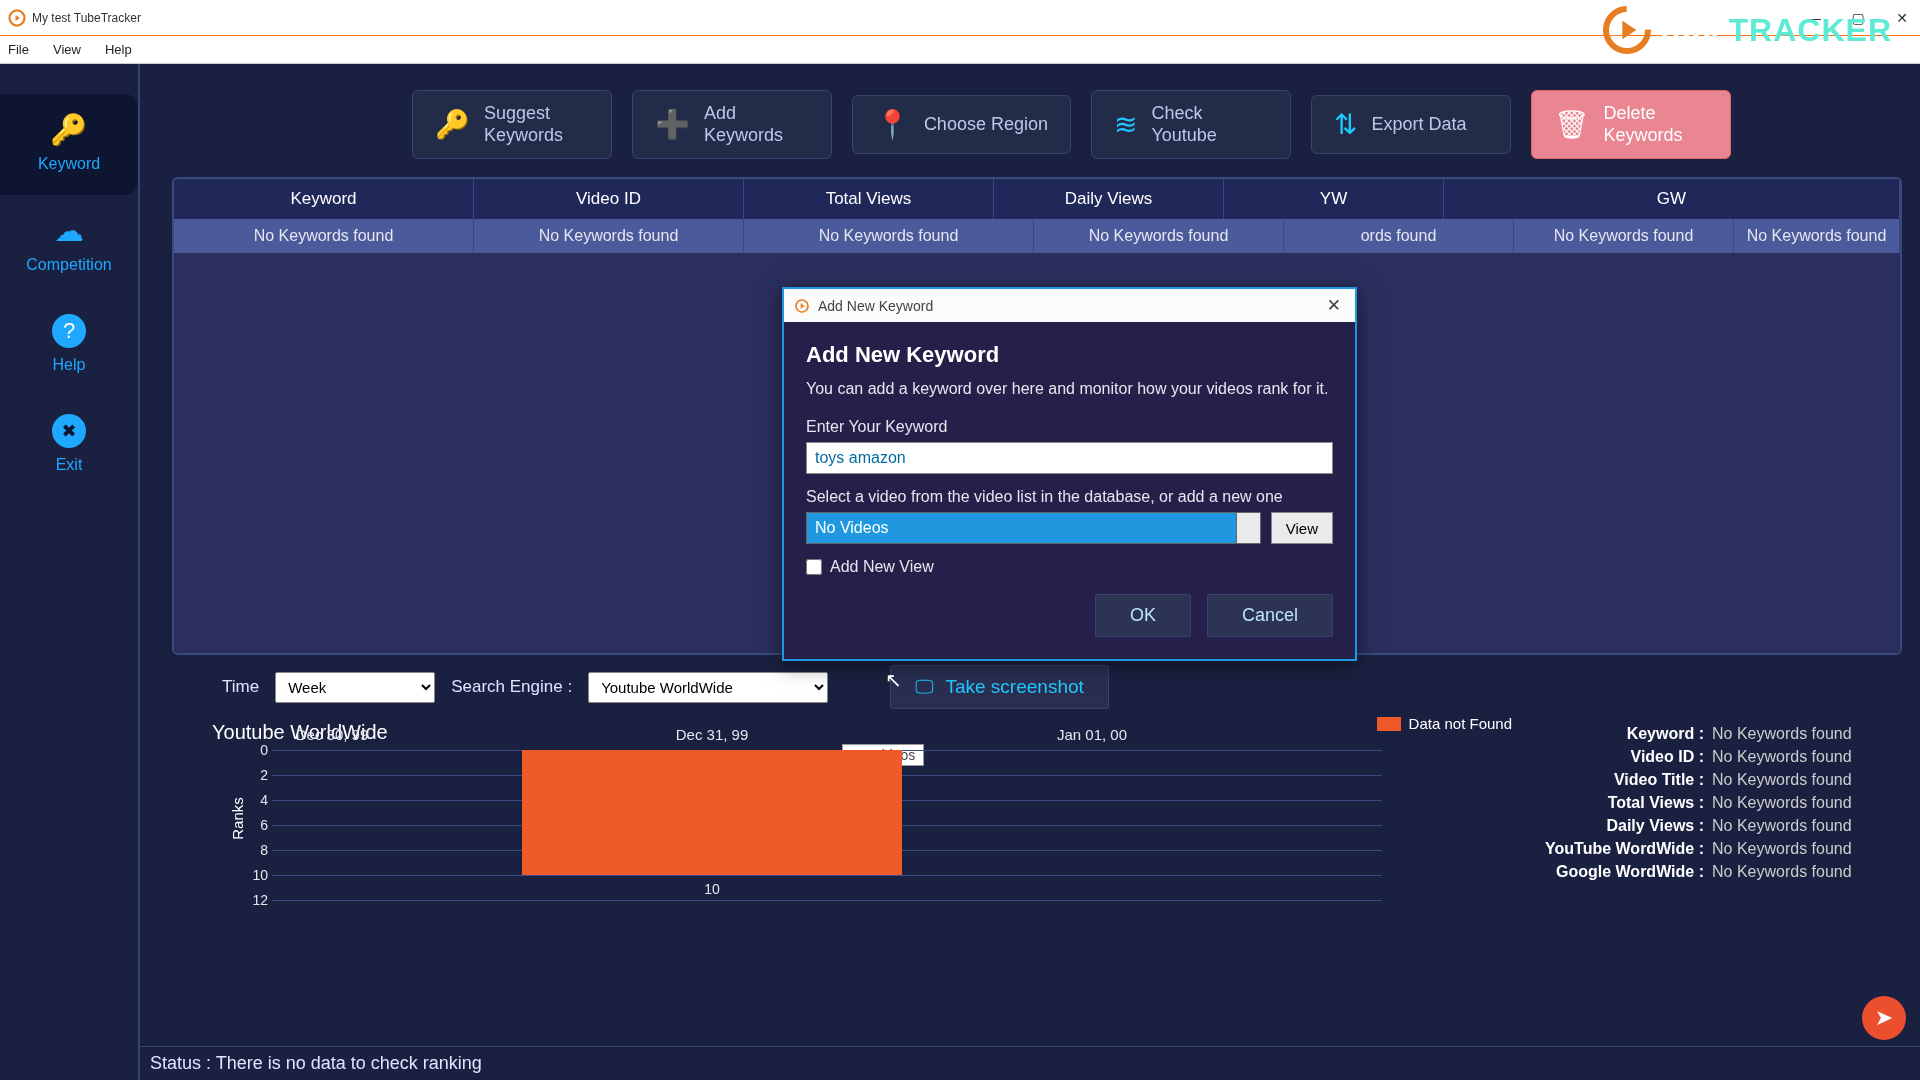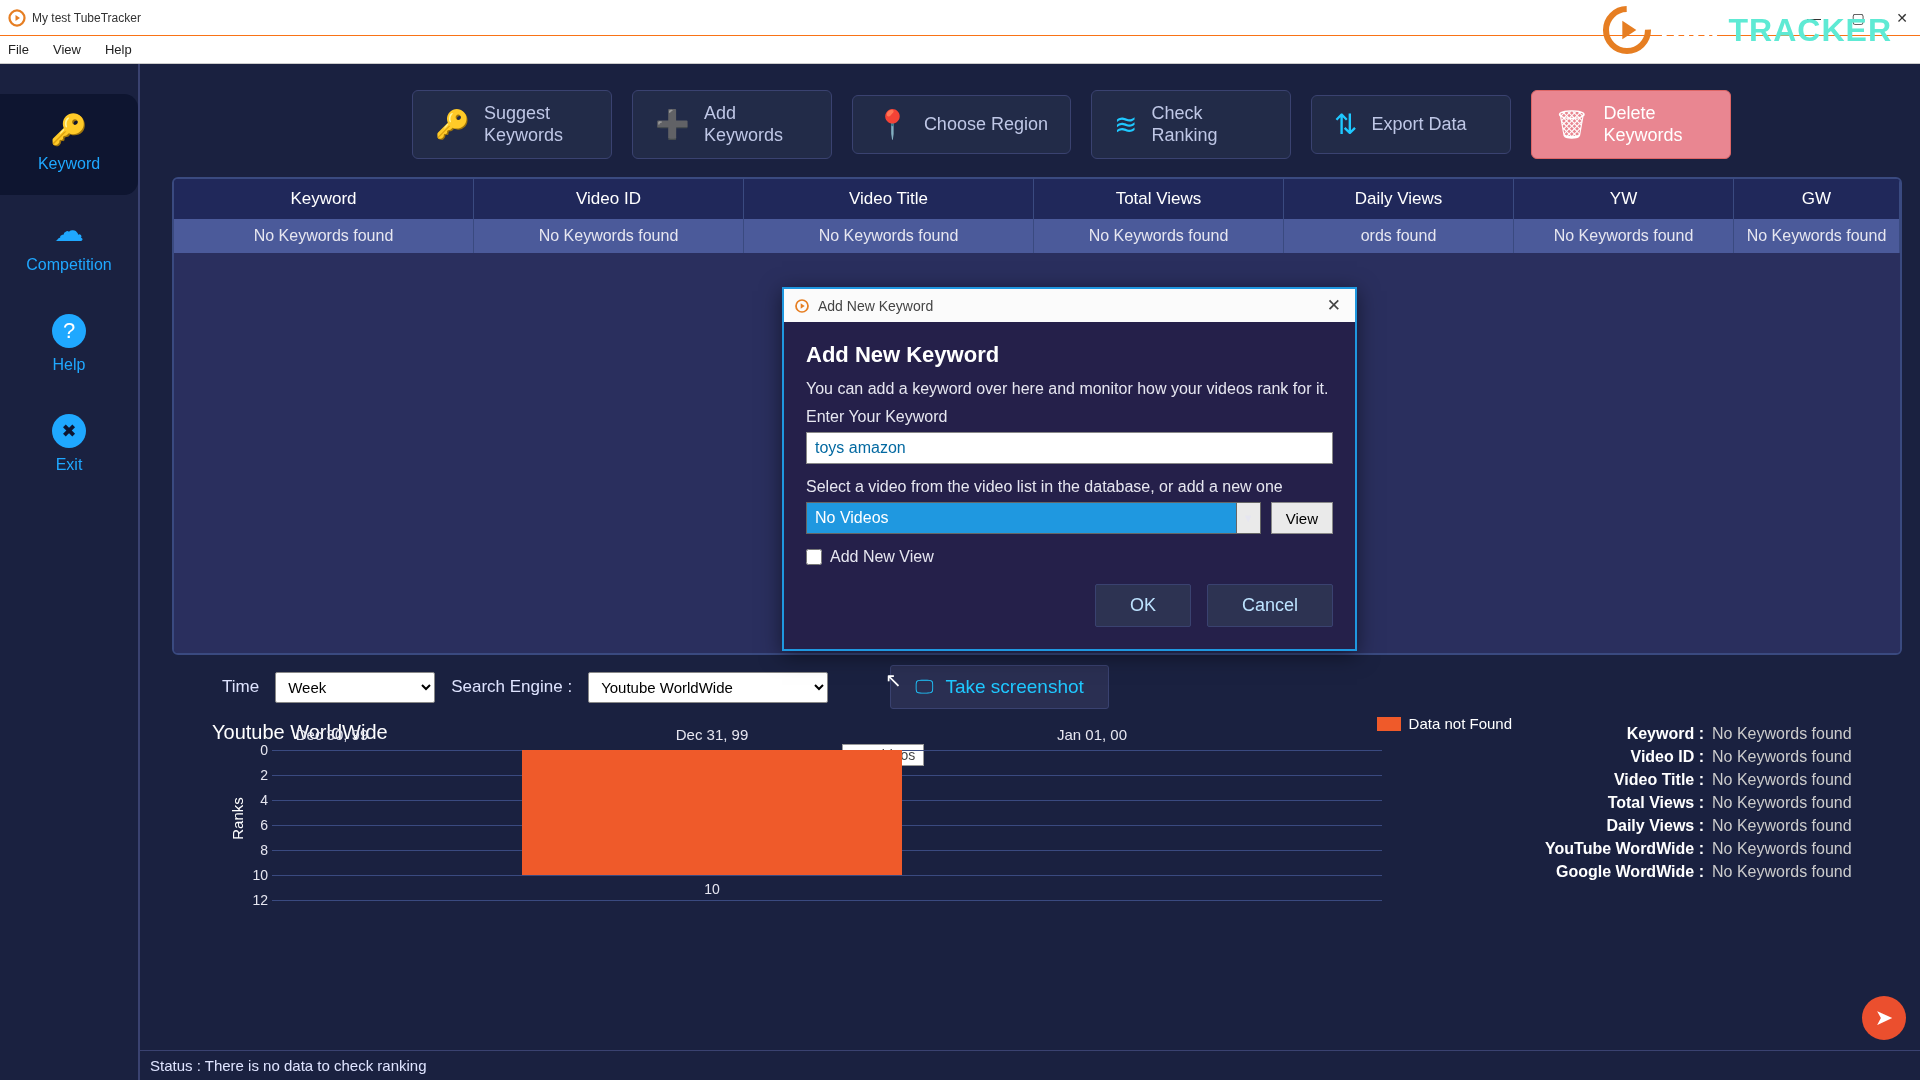--- a/index.html
+++ b/index.html
@@ -67,30 +67,30 @@
 .chart-point-label { position: absolute; font-size: 14px; color: #e6e6f0; transform: translate(-50%, 6px); }
 .legend { position: absolute; right: 0; top: 0; display: flex; align-items: center; gap: 8px; font-size: 15px; }
 .legend-swatch { width: 24px; height: 14px; background: #ef5a2a; }
 .tooltip { position: absolute; background: #fff; color: #444; border: 1px solid #999; padding: 2px 8px; font-size: 14px; }
 
 .info-panel { width: 370px; padding: 10px 20px 0 0; font-size: 16px; }
 .info-panel .info-row { display: flex; justify-content: flex-end; gap: 8px; margin-bottom: 5px; }
 .info-panel .info-label { color: #fff; font-weight: 600; text-align: right; }
 .info-panel .info-value { color: #ccc; min-width: 170px; text-align: left; }
 
-.status-bar { position: absolute; left: 140px; right: 0; bottom: 0; background: #1a2140; color: #dfe4ff; font-size: 15px; padding: 6px 10px; border-top: 1px solid #3a4270; }
+.status-bar { position: absolute; left: 140px; right: 0; bottom: 0; background: #1a2140; color: #dfe4ff; font-size: 18px; padding: 6px 10px; border-top: 1px solid #3a4270; }
 
 .dialog { position: absolute; left: 782px; top: 287px; width: 575px; background: #25204a; border: 2px solid #1f98e0; box-shadow: 0 4px 20px rgba(0,0,0,.5); z-index: 50; }
 .dialog-titlebar { background: #fbfbfb; display: flex; align-items: center; padding: 6px 10px; }
 .dialog-titlebar .d-icon-svg { width: 16px; height: 16px; margin-right: 8px; }
 .dialog-titlebar .d-title { font-size: 14px; color: #444; flex: 1; }
 .dialog-titlebar .d-close { font-size: 17px; color: #444; cursor: pointer; padding: 0 4px; }
 .dialog-body { padding: 20px 22px 22px; color: #e6e6f0; }
 .dialog-body h2 { font-size: 22px; font-weight: 600; margin-bottom: 10px; color: #fff; }
-.dialog-body .d-desc { font-size: 16px; line-height: 1.4; margin-bottom: 8px; }
+.dialog-body .d-desc { font-size: 16px; line-height: 1.4; margin-bottom: 18px; }
 .dialog-body .d-label { font-size: 16px; margin-bottom: 6px; }
 .dialog-body input[type=text] { width: 100%; padding: 6px 8px; font-size: 16px; border: 1px solid #888; background: #fff; color: #0369a1; margin-bottom: 14px; }
 .select-row { display: flex; gap: 10px; margin-bottom: 14px; }
 .select-row .combo { flex: 1; display: flex; }
 .select-row .combo .combo-val { flex: 1; background: #1f98e0; color: #fff; padding: 6px 8px; border: 1px solid #666; font-size: 16px; }
 .select-row .combo .combo-arrow { width: 24px; background: #eaeaea; border: 1px solid #666; border-left: none; display: flex; align-items: center; justify-content: center; font-size: 11px; }
 .select-row .view-btn { background: #eaeaea; border: 1px solid #888; padding: 6px 14px; font-size: 15px; }
 .chk-row { display: flex; align-items: center; gap: 8px; font-size: 16px; margin-bottom: 18px; }
 .chk-row input { width: 16px; height: 16px; }
 .dlg-buttons { display: flex; justify-content: flex-end; gap: 16px; }
@@ -163,38 +163,37 @@
         <span class="tb-text" style="white-space:pre-line">Add
 Keywords</span>
       </div>
       <div class="tool-btn">
         <span class="tb-icon" style="color:#1fc8ff">📍</span>
         <span class="tb-text">Choose Region</span>
       </div>
       <div class="tool-btn">
         <span class="tb-icon" style="color:#1fc8ff">≋</span>
         <span class="tb-text" style="white-space:pre-line">Check
-Ranking</span>
+Youtube</span>
       </div>
       <div class="tool-btn">
         <span class="tb-icon" style="color:#1fc8ff">⇅</span>
         <span class="tb-text">Export Data</span>
       </div>
       <div class="tool-btn danger">
         <span class="tb-icon">🗑</span>
         <span class="tb-text" style="white-space:pre-line">Delete
 Keywords</span>
       </div>
     </div>
 
     <div class="table-frame">
       <div class="thead">
         <div class="col-keyword">Keyword</div>
         <div class="col-video-id">Video ID</div>
-        <div class="col-video-title">Video Title</div>
         <div class="col-total-views">Total Views</div>
         <div class="col-daily-views">Daily Views</div>
         <div class="col-yw">YW</div>
         <div class="col-gw">GW</div>
       </div>
       <div class="tbody-row">
         <div class="col-keyword">No Keywords found</div>
         <div class="col-video-id">No Keywords found</div>
         <div class="col-video-title">No Keywords found</div>
         <div class="col-total-views">No Keywords found</div>

